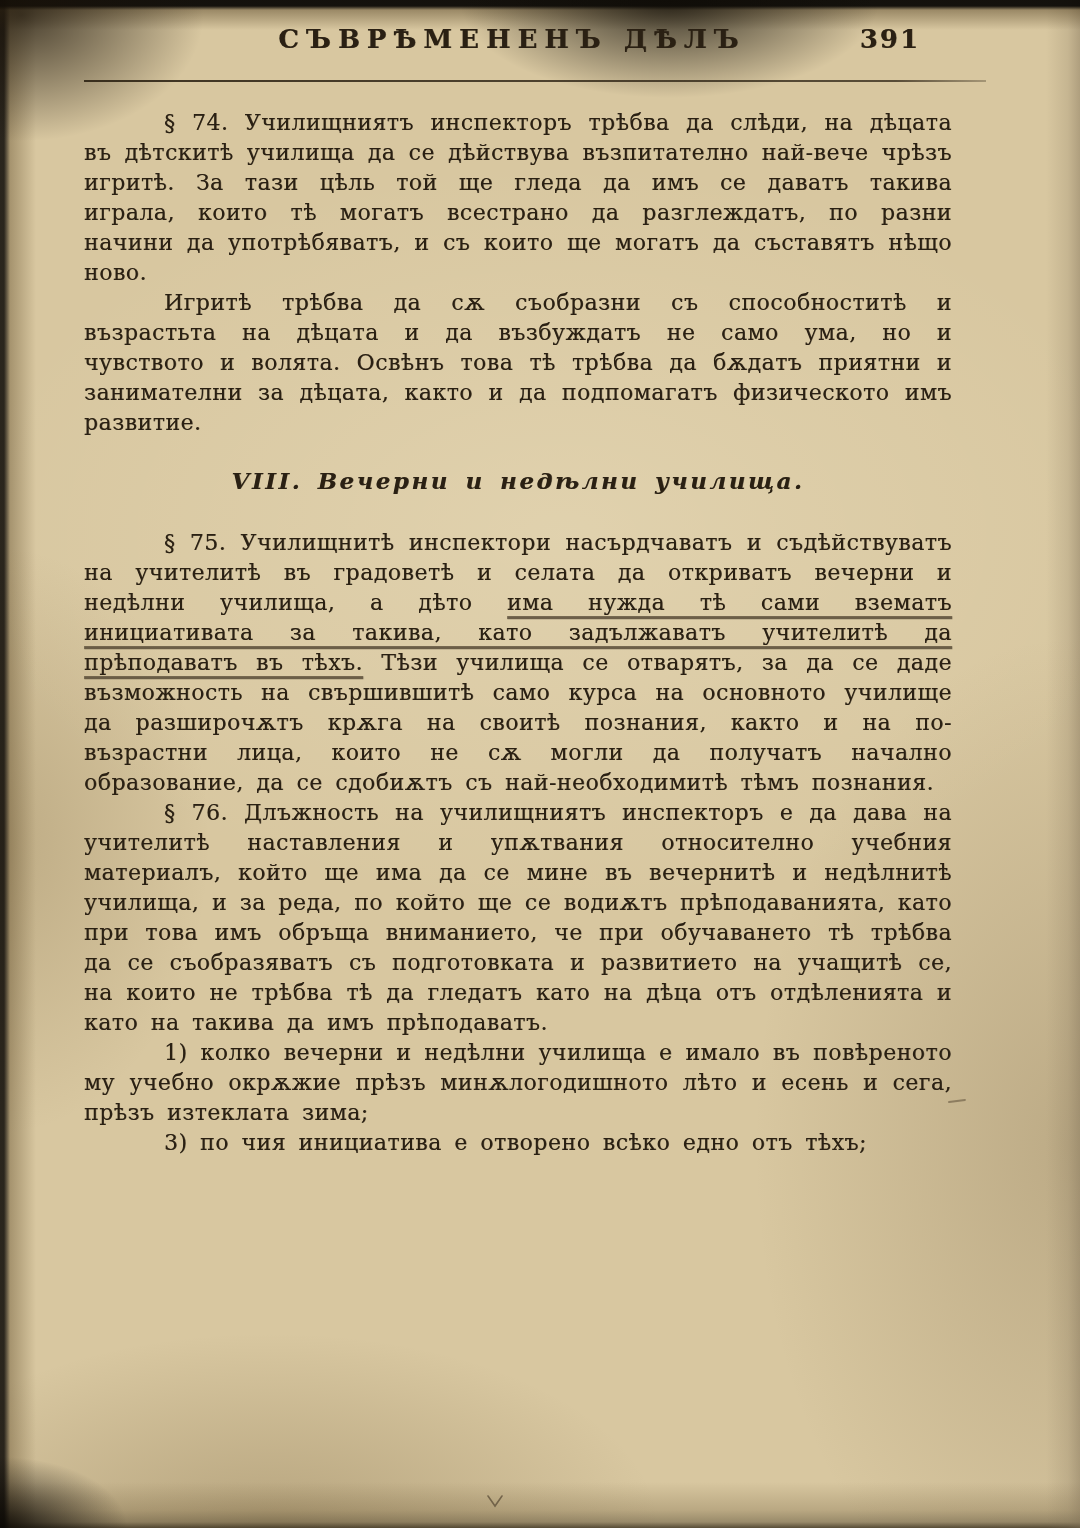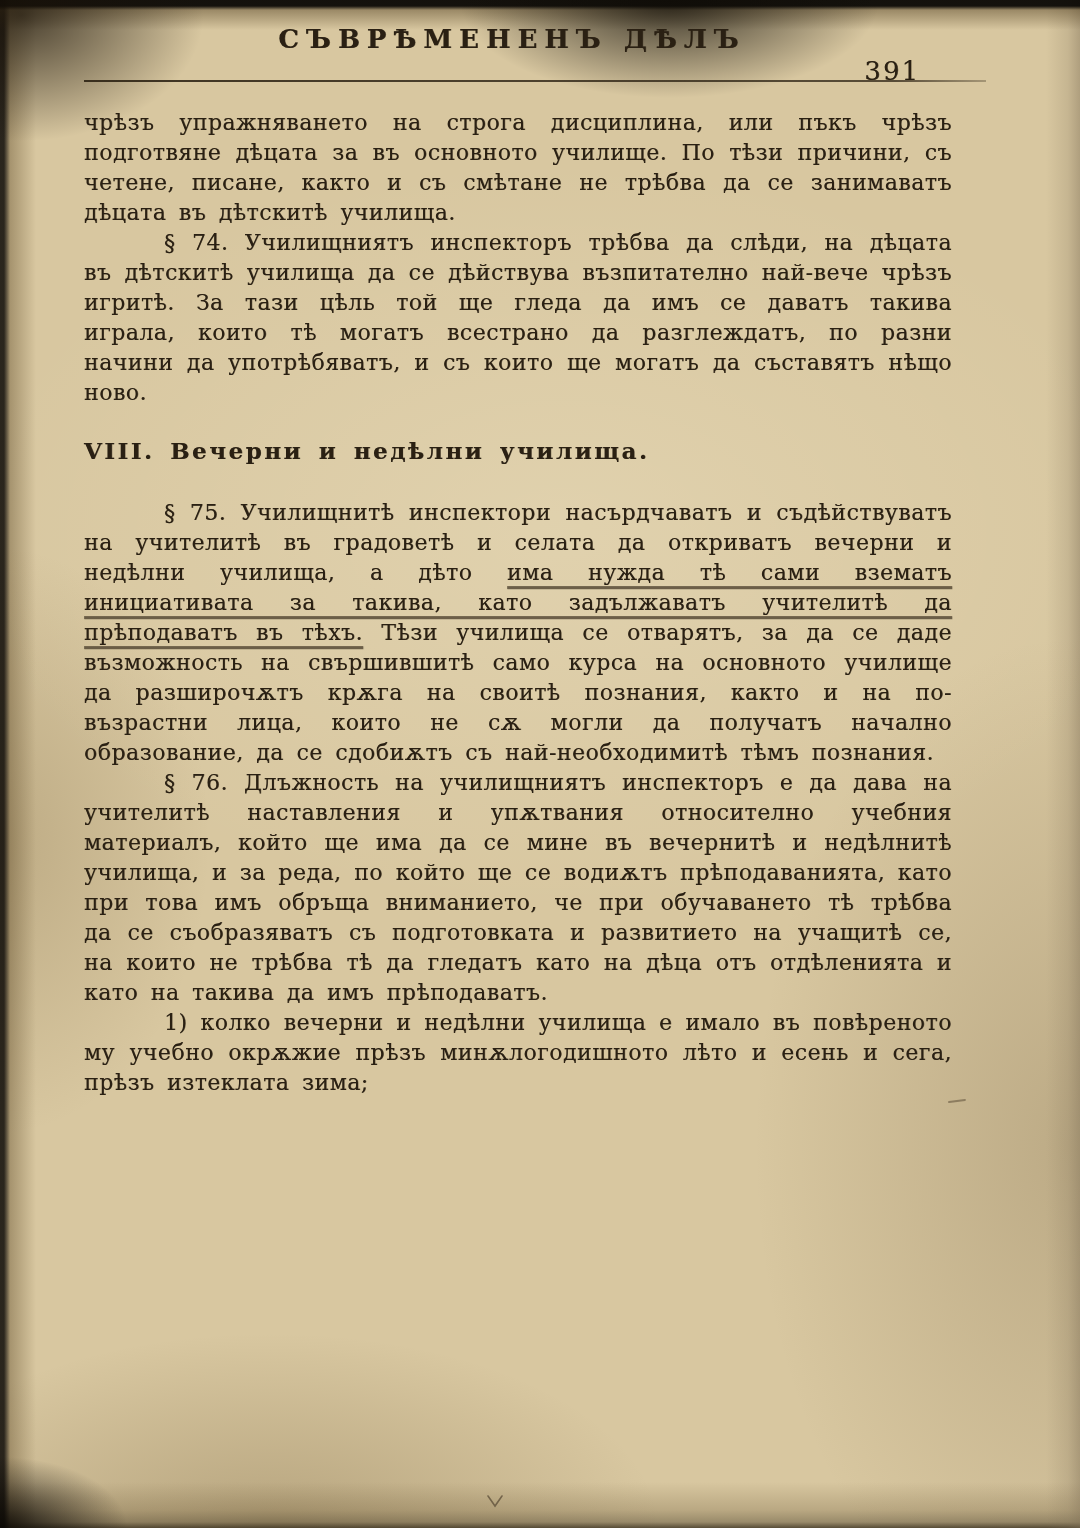--- a/index.html
+++ b/index.html
@@ -28,41 +28,40 @@
 
   .page-header { position: absolute; top: 24px; left: 0; width: 100%; height: 46px; }
   .journal-title {
     position: absolute; left: 0; right: 0; top: 0;
     text-align: center; transform: translateX(-28px);
     font-size: 26px; font-weight: bold; letter-spacing: 7px;
     text-shadow: 0.5px 0.4px 0.4px rgba(42,32,19,.55);
   }
   .page-number {
     position: absolute; right: 160px; top: 0;
-    font-size: 26px; font-weight: normal; letter-spacing: 2px;
+    font-size: 26px; font-weight: bold; letter-spacing: 2px;
     text-shadow: 0.5px 0.4px 0.4px rgba(42,32,19,.55);
-    margin-top: 32px;
   }
   .header-rule {
     position: absolute; top: 80px; left: 84px; width: 902px; height: 2px;
     background: linear-gradient(90deg, rgba(45,35,20,.9), rgba(45,35,20,.75) 90%, rgba(45,35,20,.3));
   }
 
   .content {
     position: absolute; top: 108px; left: 84px; width: 868px;
     font-size: 22px; line-height: 30px;
     text-align: justify;
     letter-spacing: 0.5px; word-spacing: 5px;
     text-shadow: 0.4px 0.3px 0.3px rgba(42,32,19,.5);
   }
   .para { margin: 0; text-indent: 80px; }
   .para.no-indent { text-indent: 0; }
   .section-heading {
     margin: 28px 0 32px; text-indent: 0;
-    font-size: 23px; font-weight: bold; letter-spacing: 2.5px;
+    font-size: 23px; font-weight: bold; text-align: center; letter-spacing: 2.5px; font-style: italic;
   }
   .pencil-underline {
     text-decoration: underline;
     text-decoration-thickness: 2.5px;
     text-underline-offset: 6px;
     text-decoration-color: rgba(92,78,56,.6);
     text-decoration-skip-ink: none;
   }
   .margin-dash {
     position: absolute; left: 948px; top: 1100px; width: 18px; height: 2px;
@@ -75,30 +74,31 @@
 
 <div class="page">
 
   <header class="page-header">
     <div class="journal-title">СЪВРѢМЕНЕНЪ ДѢЛЪ</div>
     <div class="page-number">391</div>
   </header>
   <div class="header-rule"></div>
 
   <main class="content">
-    <p class="para no-indent">чрѣзъ упражняването на строга дисциплина, или пъкъ чрѣзъ подготвяне дѣцата за въ основното училище. По тѣзи причини, съ четене, писане, както и съ смѣтане не трѣбва да се занимаватъ дѣцата въ дѣтскитѣ училища.</p>
     <p class="para">§ 74. Училищниятъ инспекторъ трѣбва да слѣди, на дѣцата въ дѣтскитѣ училища да се дѣйствува възпитателно най-вече чрѣзъ игритѣ. За тази цѣль той ще гледа да имъ се даватъ такива играла, които тѣ могатъ всестрано да разглеждатъ, по разни начини да употрѣбяватъ, и съ които ще могатъ да съставятъ нѣщо ново.</p>
+    <p class="para">Игритѣ трѣбва да сѫ съобразни съ способноститѣ и възрастьта на дѣцата и да възбуждатъ не само ума, но и чувството и волята. Освѣнъ това тѣ трѣбва да бѫдатъ приятни и занимателни за дѣцата, както и да подпомагатъ физическото имъ развитие.</p>
 
     <h2 class="section-heading">VIII. Вечерни и недѣлни училища.</h2>
 
     <p class="para"><span>§ 75. Училищнитѣ инспектори насърдчаватъ и съдѣйствуватъ на учителитѣ въ градоветѣ и селата да откриватъ вечерни и недѣлни училища, а дѣто </span><span class="pencil-underline">има нужда тѣ сами взематъ инициативата за такива, като задължаватъ учителитѣ да прѣподаватъ въ тѣхъ.</span><span> Тѣзи училища се отварятъ, за да се даде възможность на свършившитѣ само курса на основното училище да разширочѫтъ крѫга на своитѣ познания, както и на по-възрастни лица, които не сѫ могли да получатъ начално образование, да се сдобиѫтъ съ най-необходимитѣ тѣмъ познания.</span></p>
 
     <p class="para">§ 76. Длъжность на училищниятъ инспекторъ е да дава на учителитѣ наставления и упѫтвания относително учебния материалъ, който ще има да се мине въ вечернитѣ и недѣлнитѣ училища, и за реда, по който ще се водиѫтъ прѣподаванията, като при това имъ обръща вниманието, че при обучаването тѣ трѣбва да се съобразяватъ съ подготовката и развитието на учащитѣ се, на които не трѣбва тѣ да гледатъ като на дѣца отъ отдѣленията и като на такива да имъ прѣподаватъ.</p>
 
     <p class="para">1) колко вечерни и недѣлни училища е имало въ повѣреното му учебно окрѫжие прѣзъ минѫлогодишното лѣто и есень и сега, прѣзъ изтеклата зима;</p>
+    <p class="para">3) по чия инициатива е отворено всѣко едно отъ тѣхъ;</p>
   </main>
 
   <div class="margin-dash"></div>
 
   <svg class="bottom-check" width="18" height="14" viewBox="0 0 18 14">
     <path d="M2 2 L9 12 L16 2" fill="none" stroke="#5c4e38" stroke-width="1.6" stroke-linecap="round"></path>
   </svg>
 
 </div>
 

